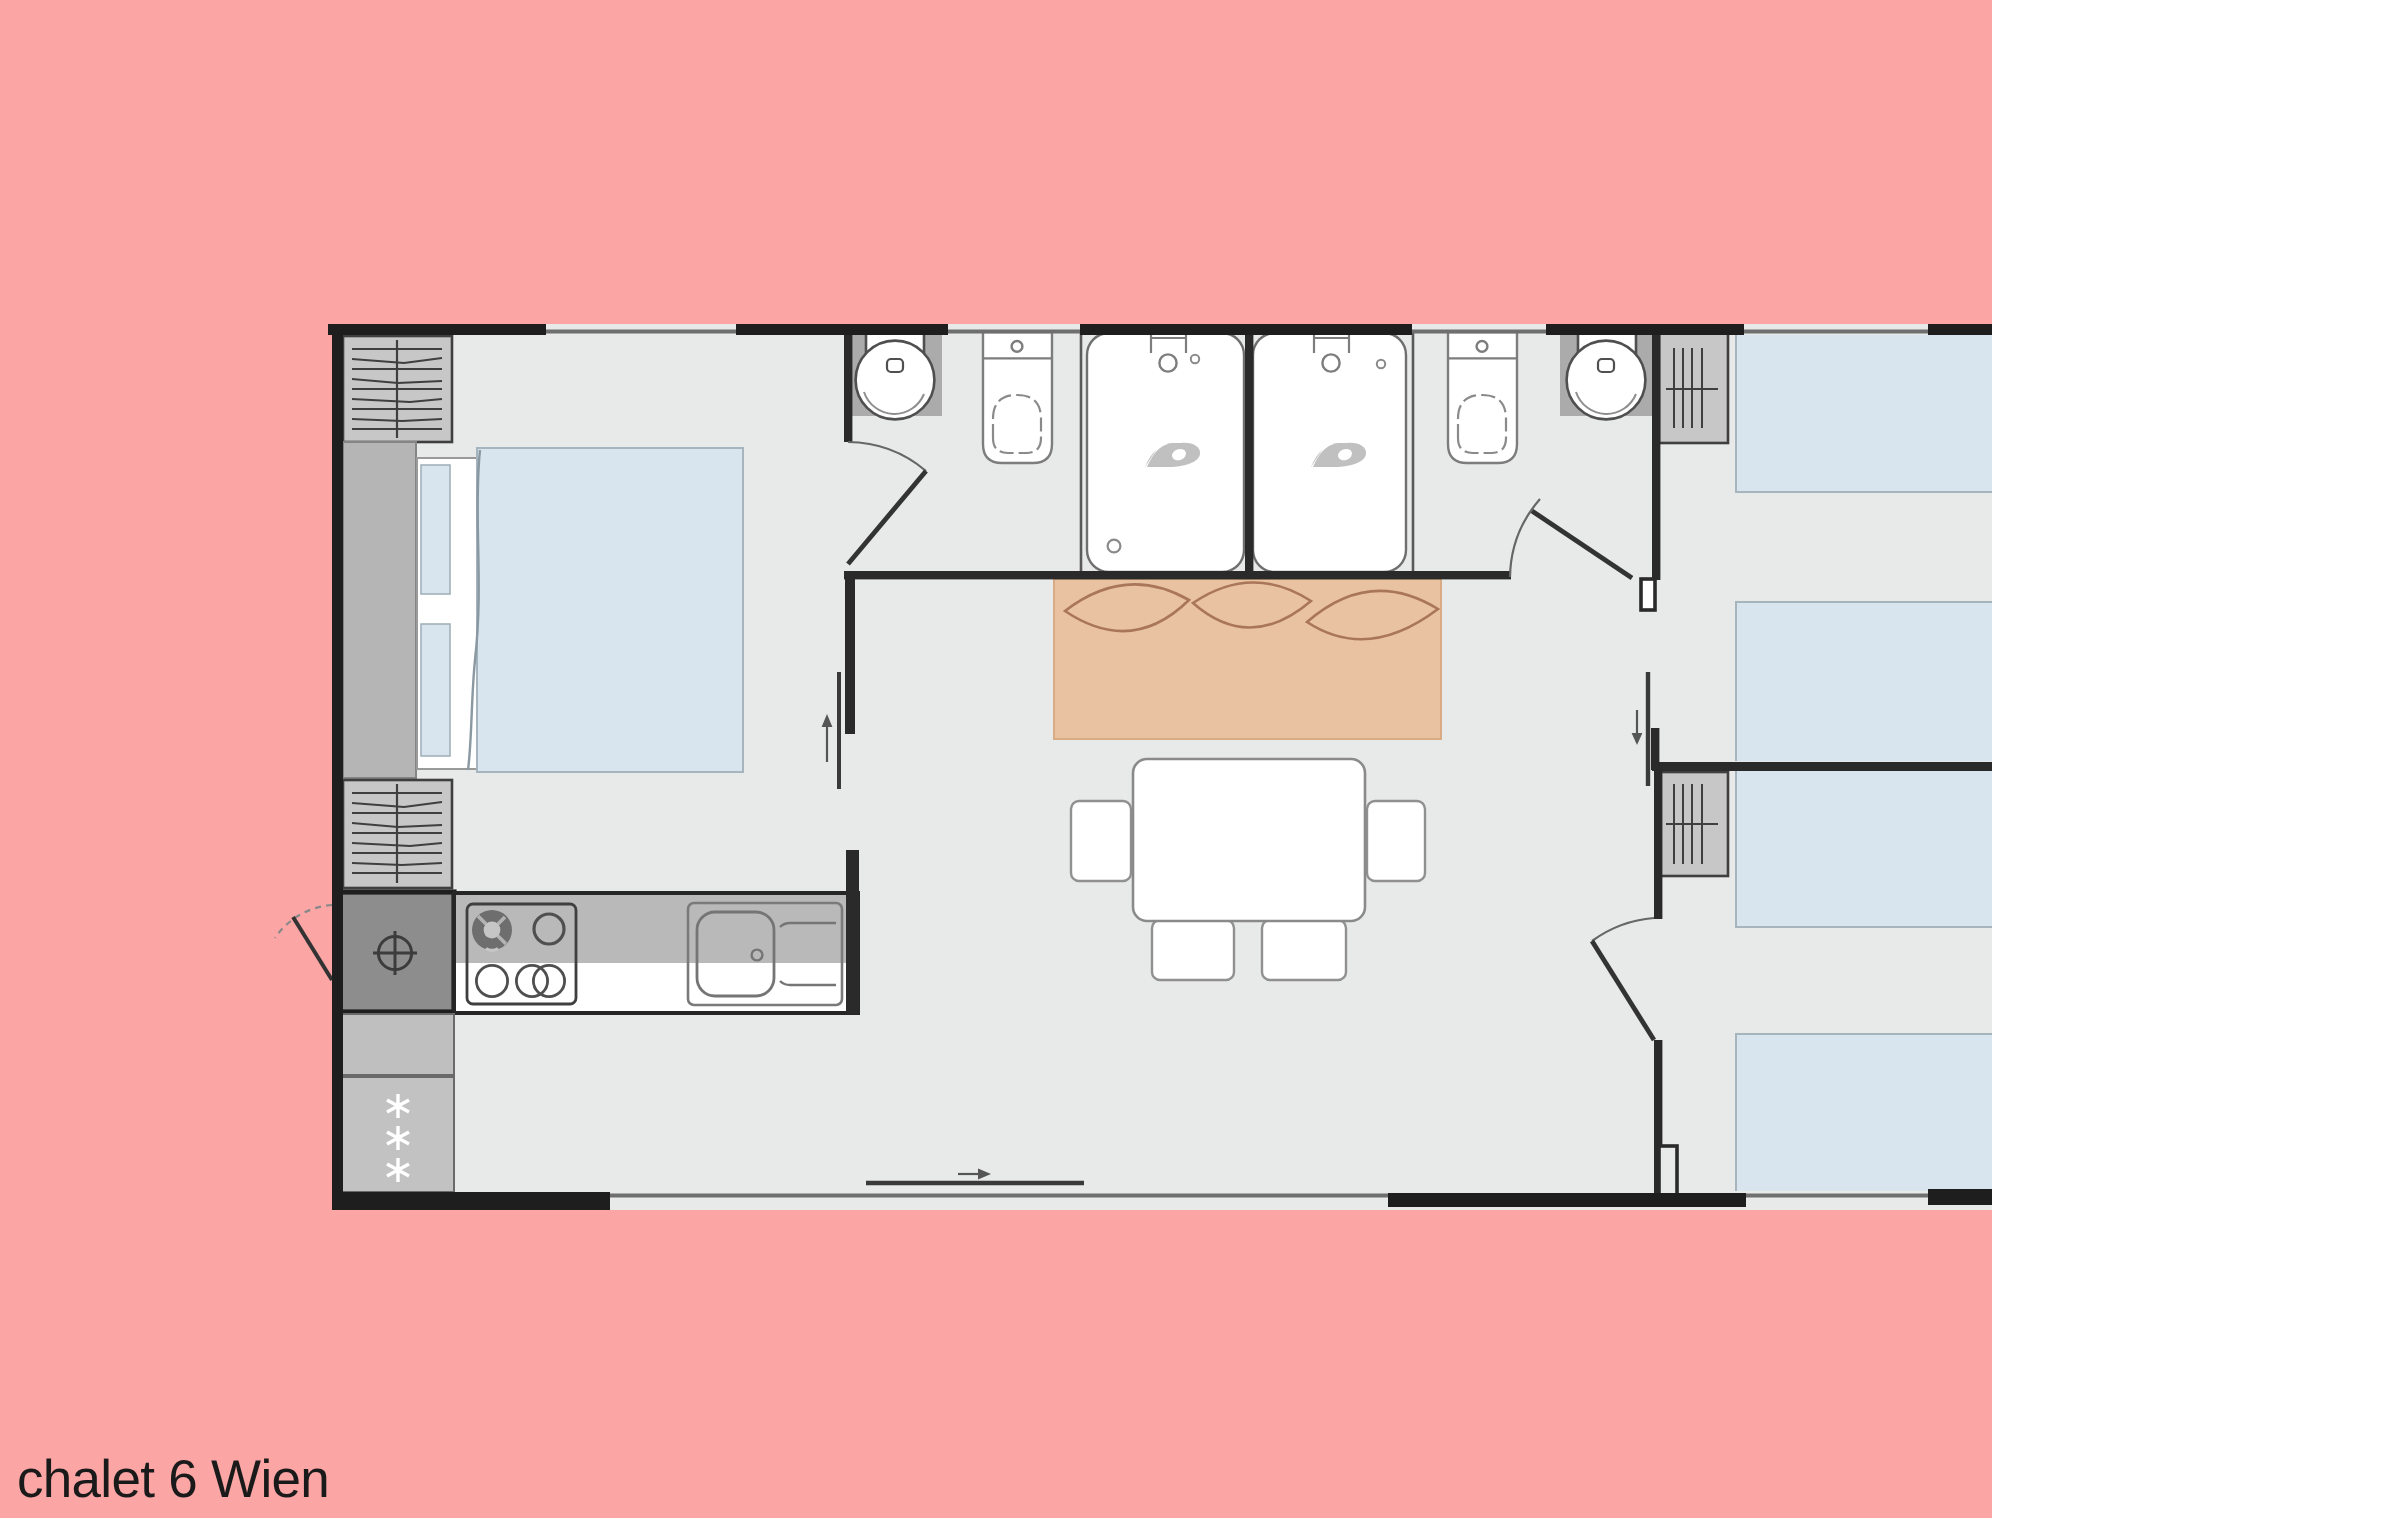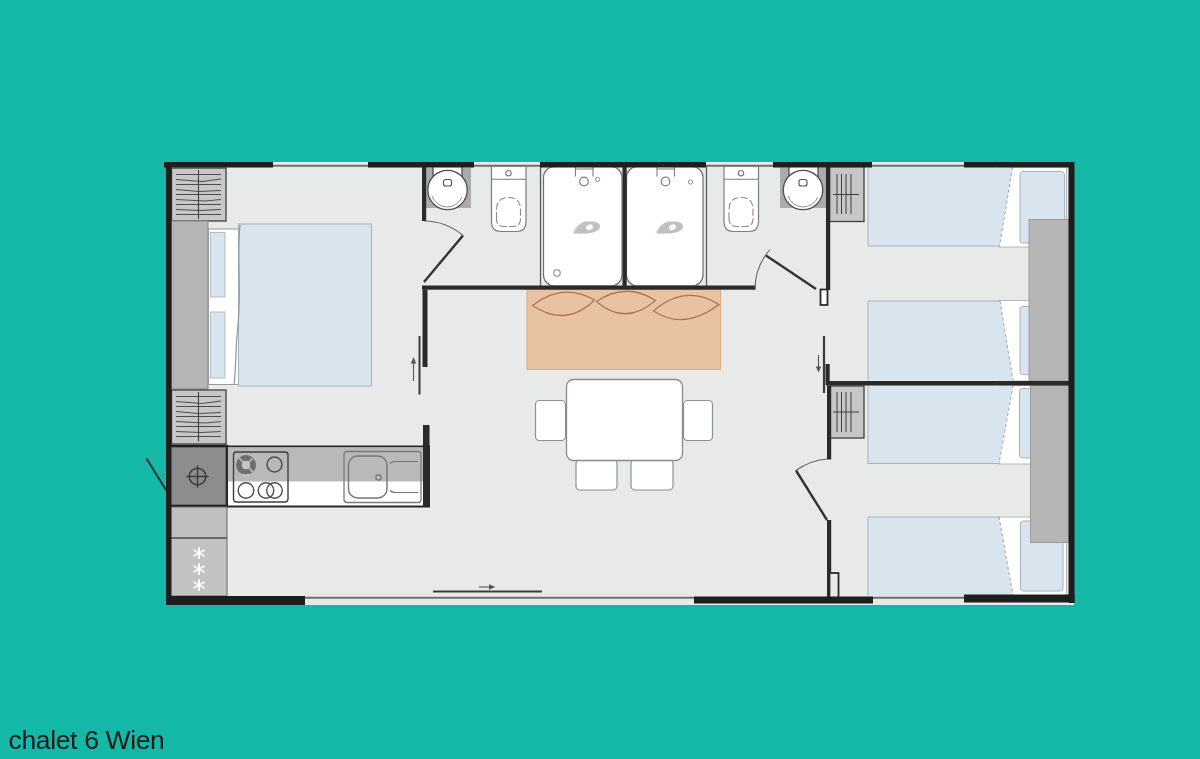--- a/index.html
+++ b/index.html
@@ -1,16 +1,16 @@
 <!DOCTYPE html>
 <html><head>
 <meta charset="utf-8">
 <style>
 html,body{margin:0;padding:0;background:#ffffff;}
-#page{position:relative;width:1200px;height:759px;background:#14b8a6;overflow:hidden;}
+#page{position:relative;width:996px;height:759px;background:#fca5a5;overflow:hidden;}
 svg{display:block;}
 </style>
 </head>
 <body>
 <div id="page">
 <svg width="1200" height="759" viewBox="0 0 1200 759" xmlns="http://www.w3.org/2000/svg">
 <defs>
 </defs>
 
 <rect x="166" y="162" width="908" height="443" fill="#e8e9e9"></rect>

